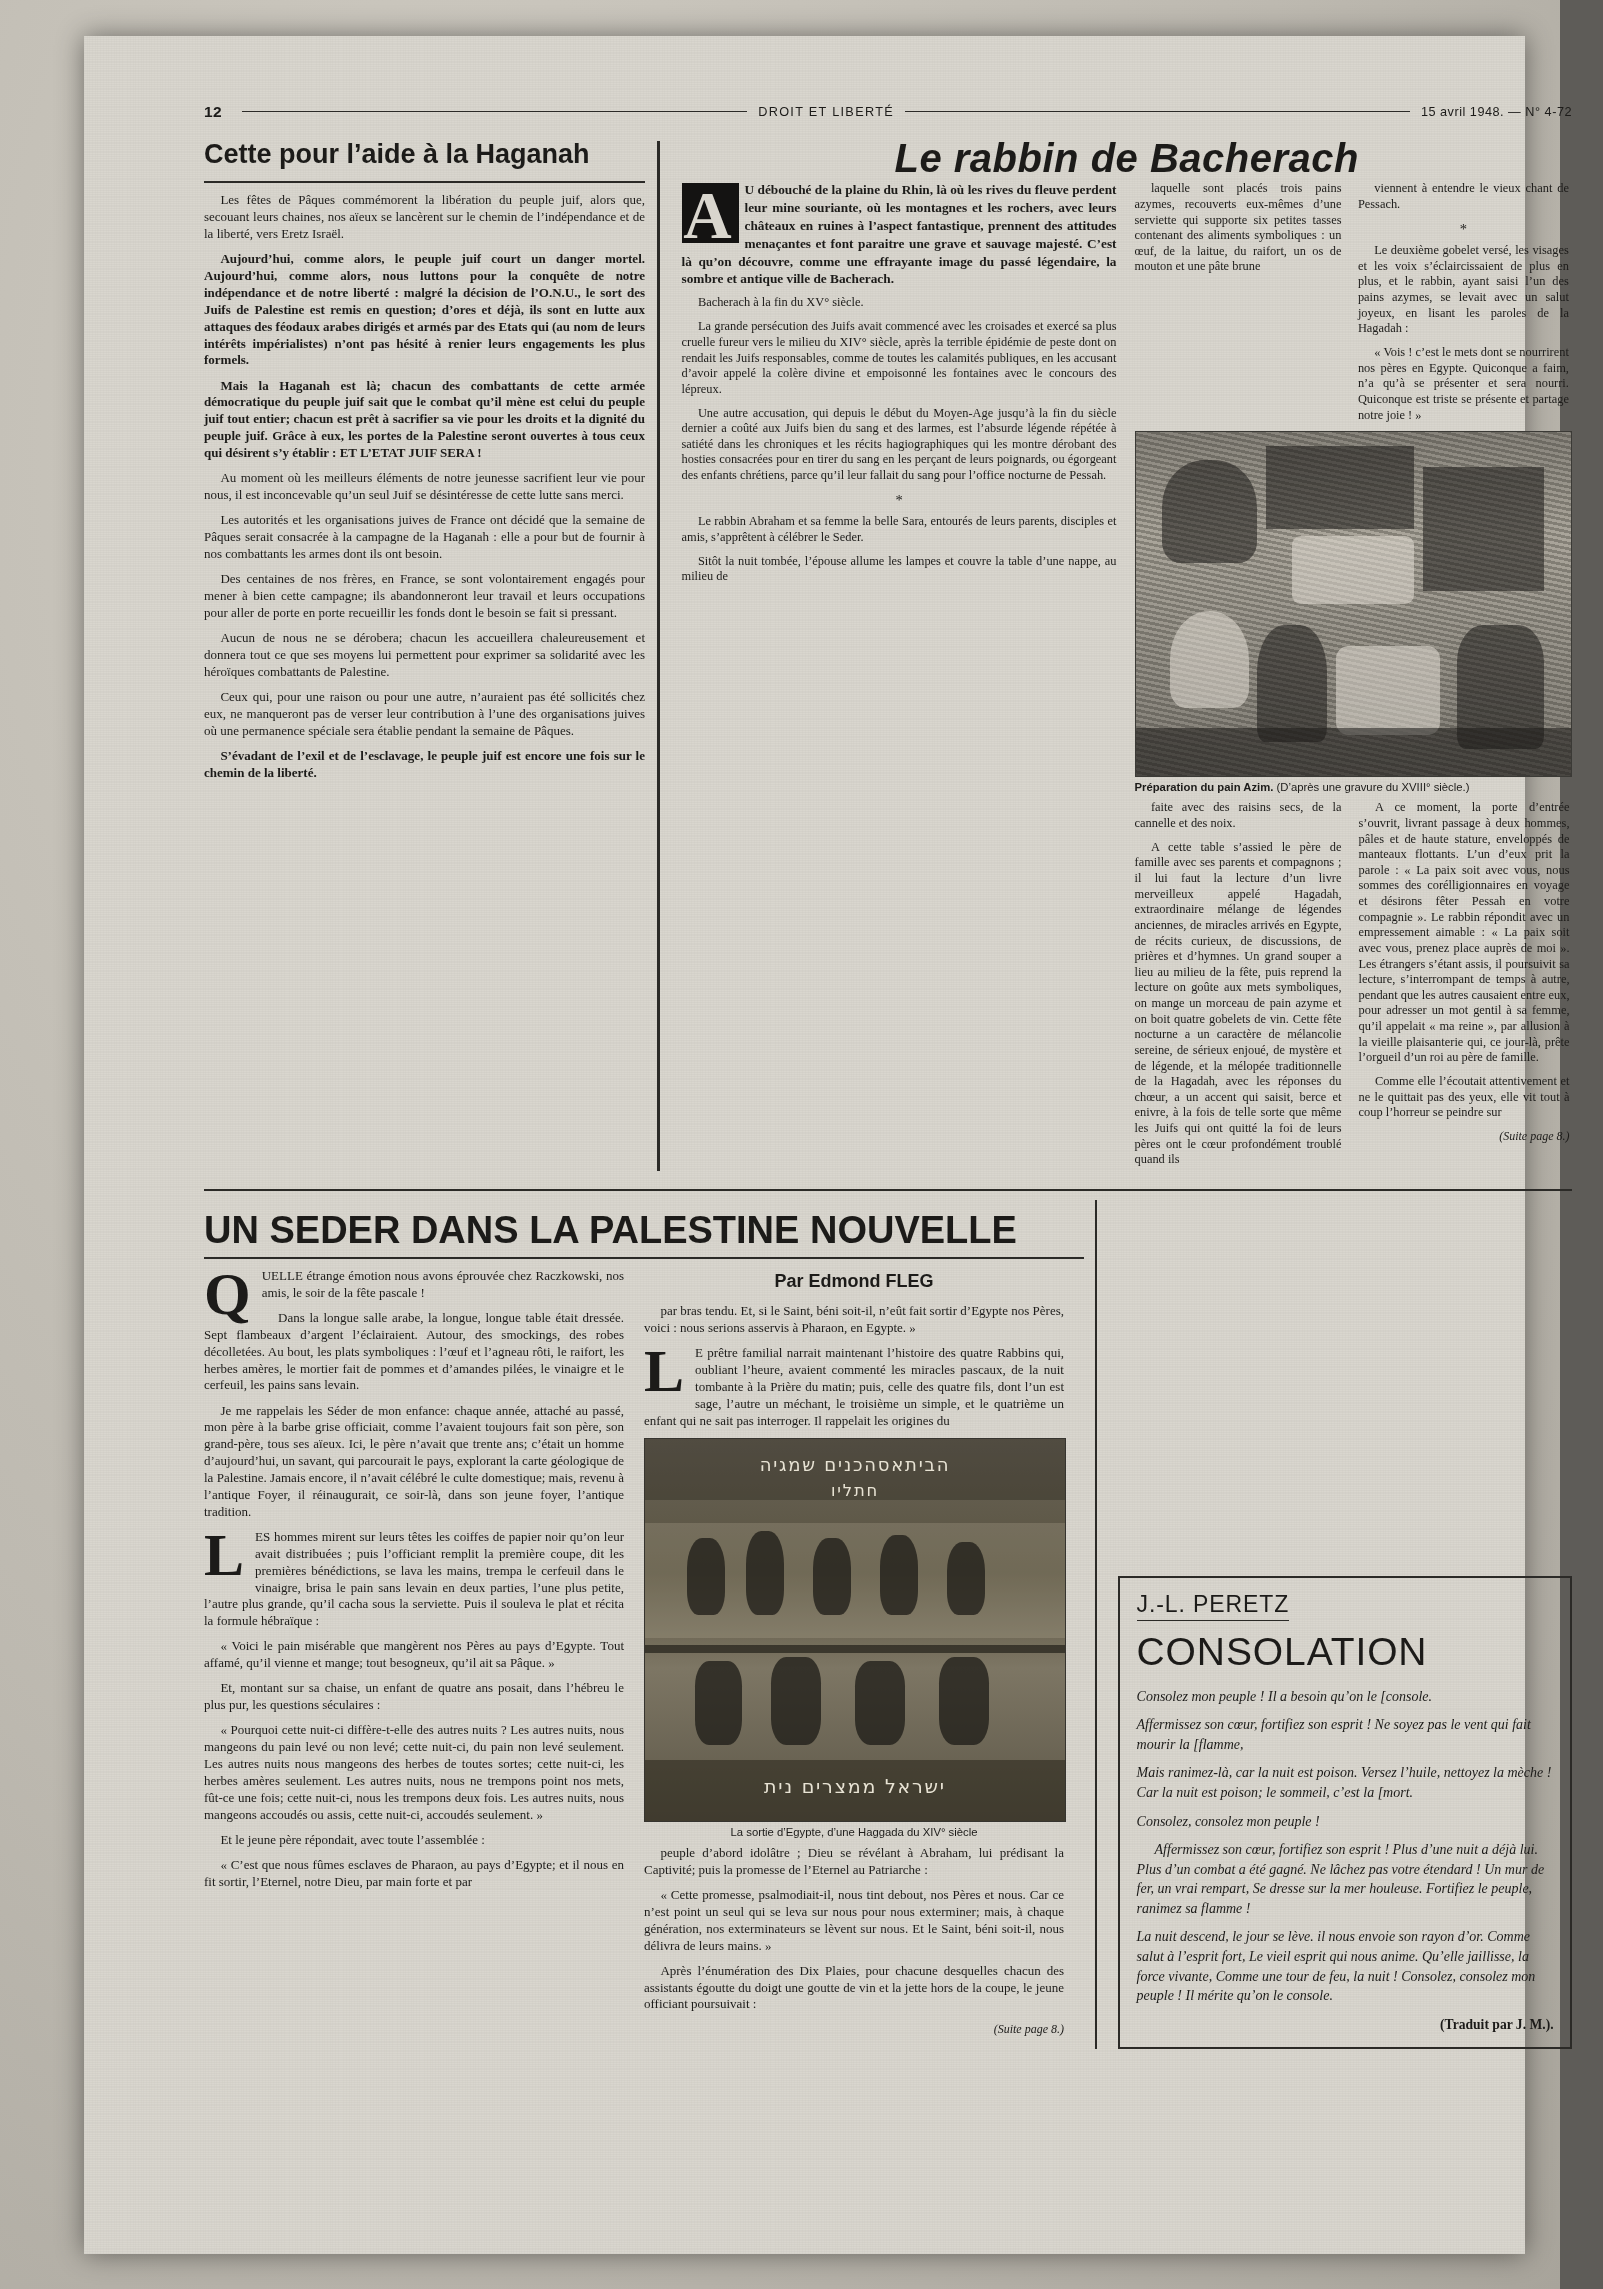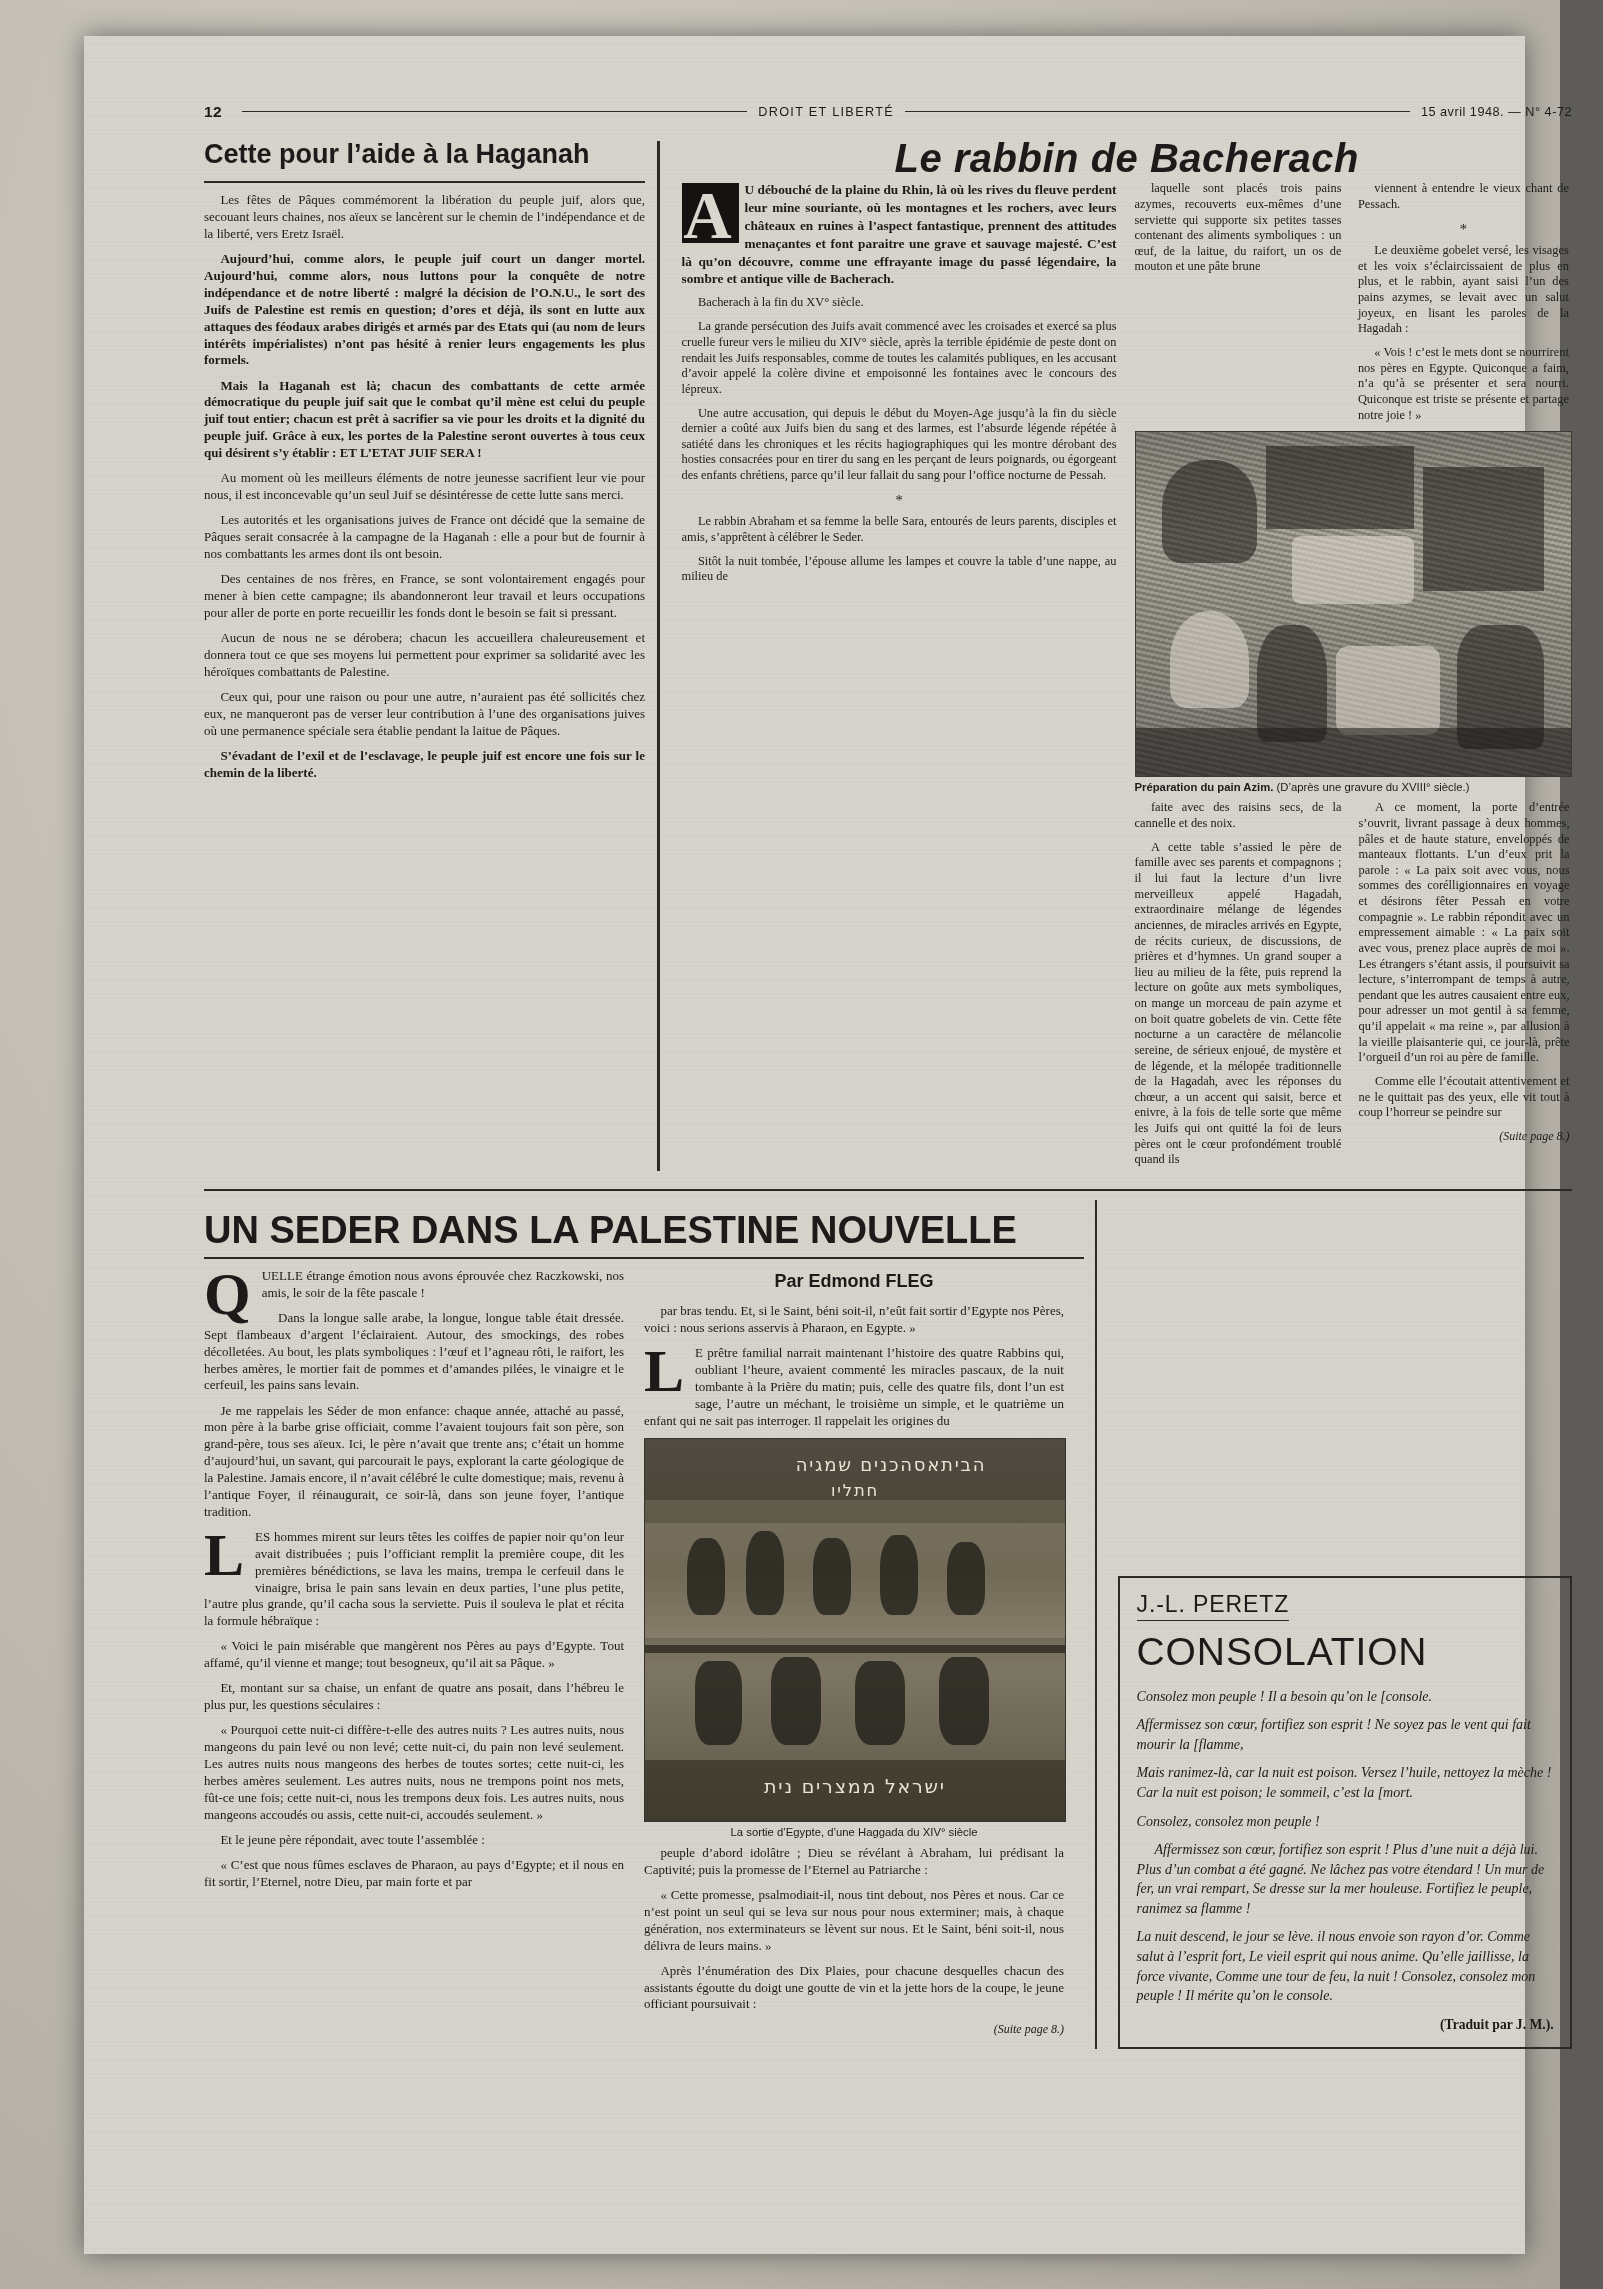--- a/index.html
+++ b/index.html
@@ -327,21 +327,21 @@
         <div class="col-left">
           <h2 class="sub-appel">Cette pour l’aide à la Haganah</h2>
           <div class="hrule"></div>
           <p class="body">Les fêtes de Pâques commémorent la libération du peuple juif, alors que, secouant leurs chaines, nos aïeux se lancèrent sur le chemin de l’indépendance et de la liberté, vers Eretz Israël.</p>
           <p class="body b">Aujourd’hui, comme alors, le peuple juif court un danger mortel. Aujourd’hui, comme alors, nous luttons pour la conquête de notre indépendance et de notre liberté : malgré la décision de l’O.N.U., le sort des Juifs de Palestine est remis en question; d’ores et déjà, ils sont en lutte aux attaques des féodaux arabes dirigés et armés par des Etats qui (au nom de leurs intérêts impérialistes) n’ont pas hésité à renier leurs engagements les plus formels.</p>
           <p class="body b">Mais la Haganah est là; chacun des combattants de cette armée démocratique du peuple juif sait que le combat qu’il mène est celui du peuple juif tout entier; chacun est prêt à sacrifier sa vie pour les droits et la dignité du peuple juif. Grâce à eux, les portes de la Palestine seront ouvertes à tous ceux qui désirent s’y établir : ET L’ETAT JUIF SERA !</p>
           <p class="body">Au moment où les meilleurs éléments de notre jeunesse sacrifient leur vie pour nous, il est inconcevable qu’un seul Juif se désintéresse de cette lutte sans merci.</p>
           <p class="body">Les autorités et les organisations juives de France ont décidé que la semaine de Pâques serait consacrée à la campagne de la Haganah : elle a pour but de fournir à nos combattants les armes dont ils ont besoin.</p>
           <p class="body">Des centaines de nos frères, en France, se sont volontairement engagés pour mener à bien cette campagne; ils abandonneront leur travail et leurs occupations pour aller de porte en porte recueillir les fonds dont le besoin se fait si pressant.</p>
           <p class="body">Aucun de nous ne se dérobera; chacun les accueillera chaleureusement et donnera tout ce que ses moyens lui permettent pour exprimer sa solidarité avec les héroïques combattants de Palestine.</p>
-          <p class="body">Ceux qui, pour une raison ou pour une autre, n’auraient pas été sollicités chez eux, ne manqueront pas de verser leur contribution à l’une des organisations juives où une permanence spéciale sera établie pendant la laitue de Pâques.</p>
+          <p class="body">Ceux qui, pour une raison ou pour une autre, n’auraient pas été sollicités chez eux, ne manqueront pas de verser leur contribution à l’une des organisations juives où une permanence spéciale sera établie pendant la semaine de Pâques.</p>
           <p class="body b">S’évadant de l’exil et de l’esclavage, le peuple juif est encore une fois sur le chemin de la liberté.</p>
         </div>
 
         <div class="col-right">
           <div class="rabbin-title">Le rabbin de Bacherach</div>
 
           <div class="twocol-rabbin">
 
             <div class="rb-col">
               <p class="lead">
@@ -429,21 +429,21 @@
               <div class="byline">
                 <span>Par </span><span>Edmond FLEG</span>
               </div>
               <p class="body">par bras tendu. Et, si le Saint, béni soit-il, n’eût fait sortir d’Egypte nos Pères, voici : nous serions asservis à Pharaon, en Egypte. »</p>
               <p class="body" style="text-indent:0">
                 <span class="dropcap plain">L</span><span>E prêtre familial narrait maintenant l’histoire des quatre Rabbins qui, oubliant l’heure, avaient commenté les miracles pascaux, de la nuit tombante à la Prière du matin; puis, celle des quatre fils, dont l’un est sage, l’autre un méchant, le troisième un simple, et le quatrième un enfant qui ne sait pas interroger. Il rappelait les origines du</span>
               </p>
 
               <div class="haggadah">
                 <div class="hg-band" style="top:0;height:16%;background:rgba(35,32,24,.35);"></div>
-                <div class="hg-hebrew" style="top:4%;font-size:18px;margin-left:36px;">הביתאסהכנים שמגיה</div>
+                <div class="hg-hebrew" style="top:4%;font-size:18px;">הביתאסהכנים שמגיה</div>
                 <div class="hg-hebrew" style="top:11%;font-size:16.4px;">חתליו</div>
                 <div class="hg-band" style="top:22%;height:30%;background:rgba(200,192,168,.22);"></div>
                 <div class="hg-fig" style="left:10%;top:26%;width:9%;height:20%;"></div>
                 <div class="hg-fig" style="left:24%;top:24%;width:9%;height:22%;"></div>
                 <div class="hg-fig" style="left:40%;top:26%;width:9%;height:20%;"></div>
                 <div class="hg-fig" style="left:56%;top:25%;width:9%;height:21%;"></div>
                 <div class="hg-fig" style="left:72%;top:27%;width:9%;height:19%;"></div>
                 <div class="hg-band" style="top:54%;height:2%;background:rgba(20,18,14,.6);"></div>
                 <div class="hg-fig" style="left:12%;top:58%;width:11%;height:22%;border-radius:30%;"></div>
                 <div class="hg-fig" style="left:30%;top:57%;width:12%;height:23%;border-radius:30%;"></div>

